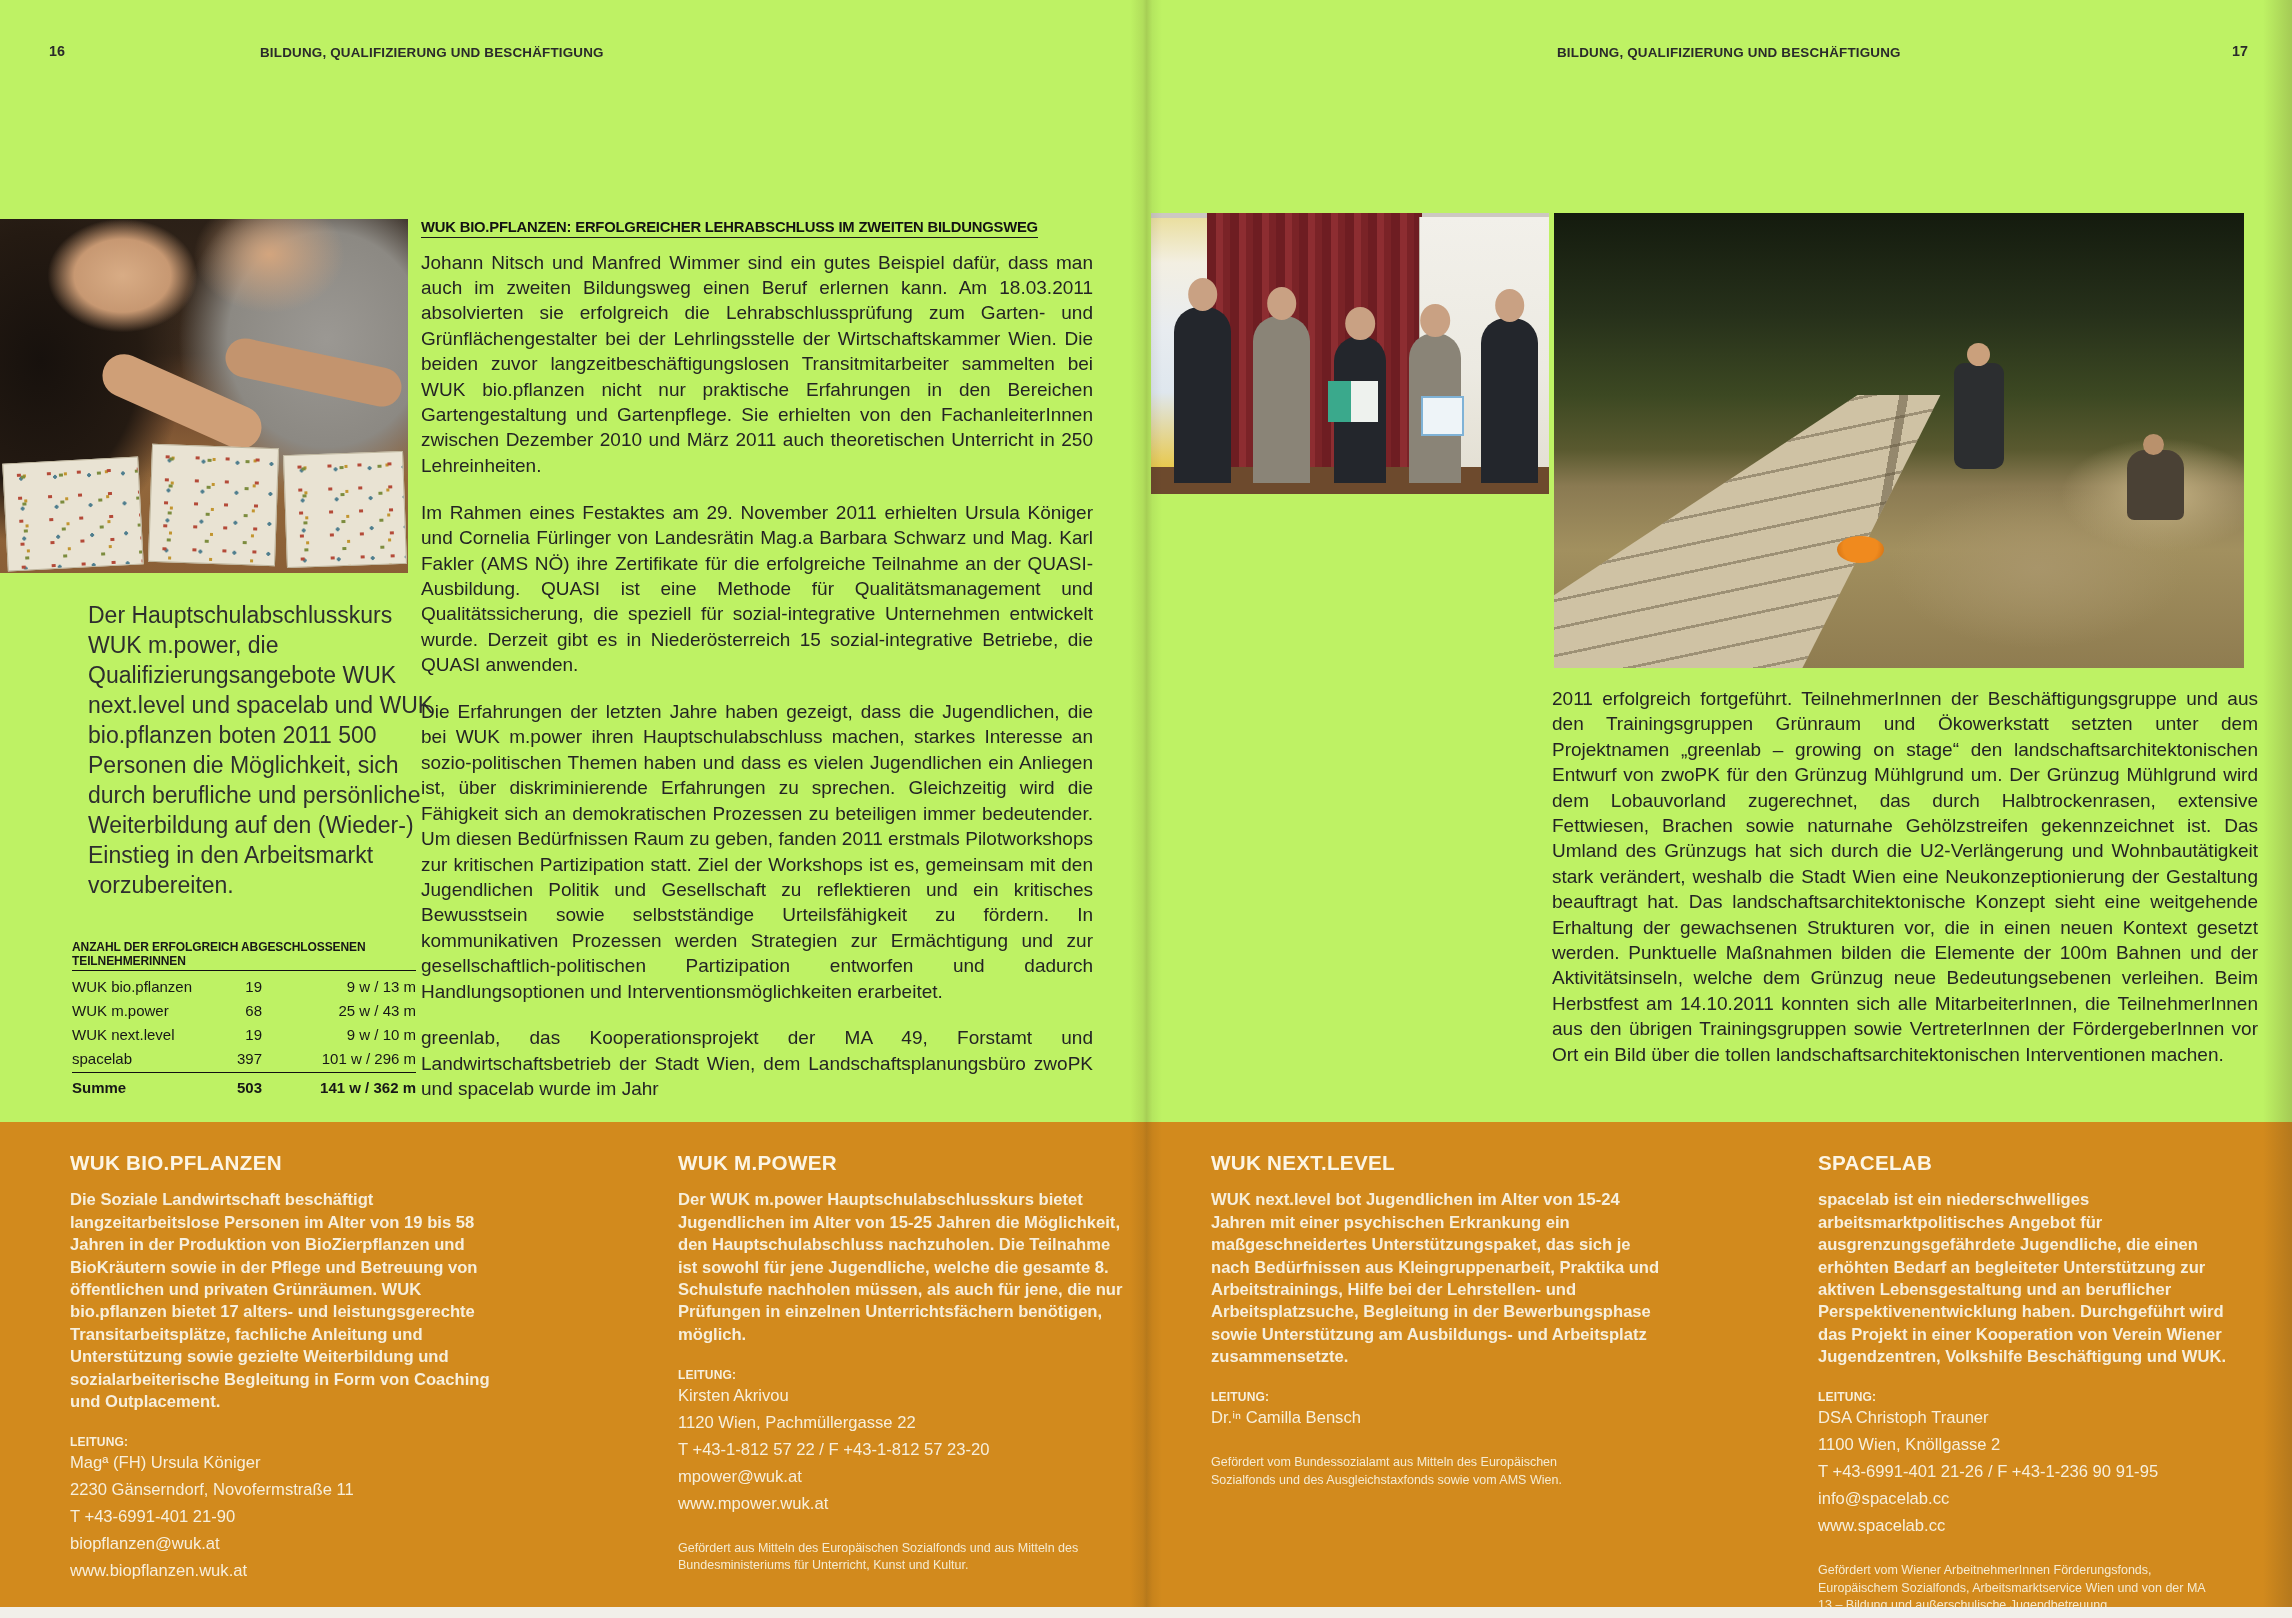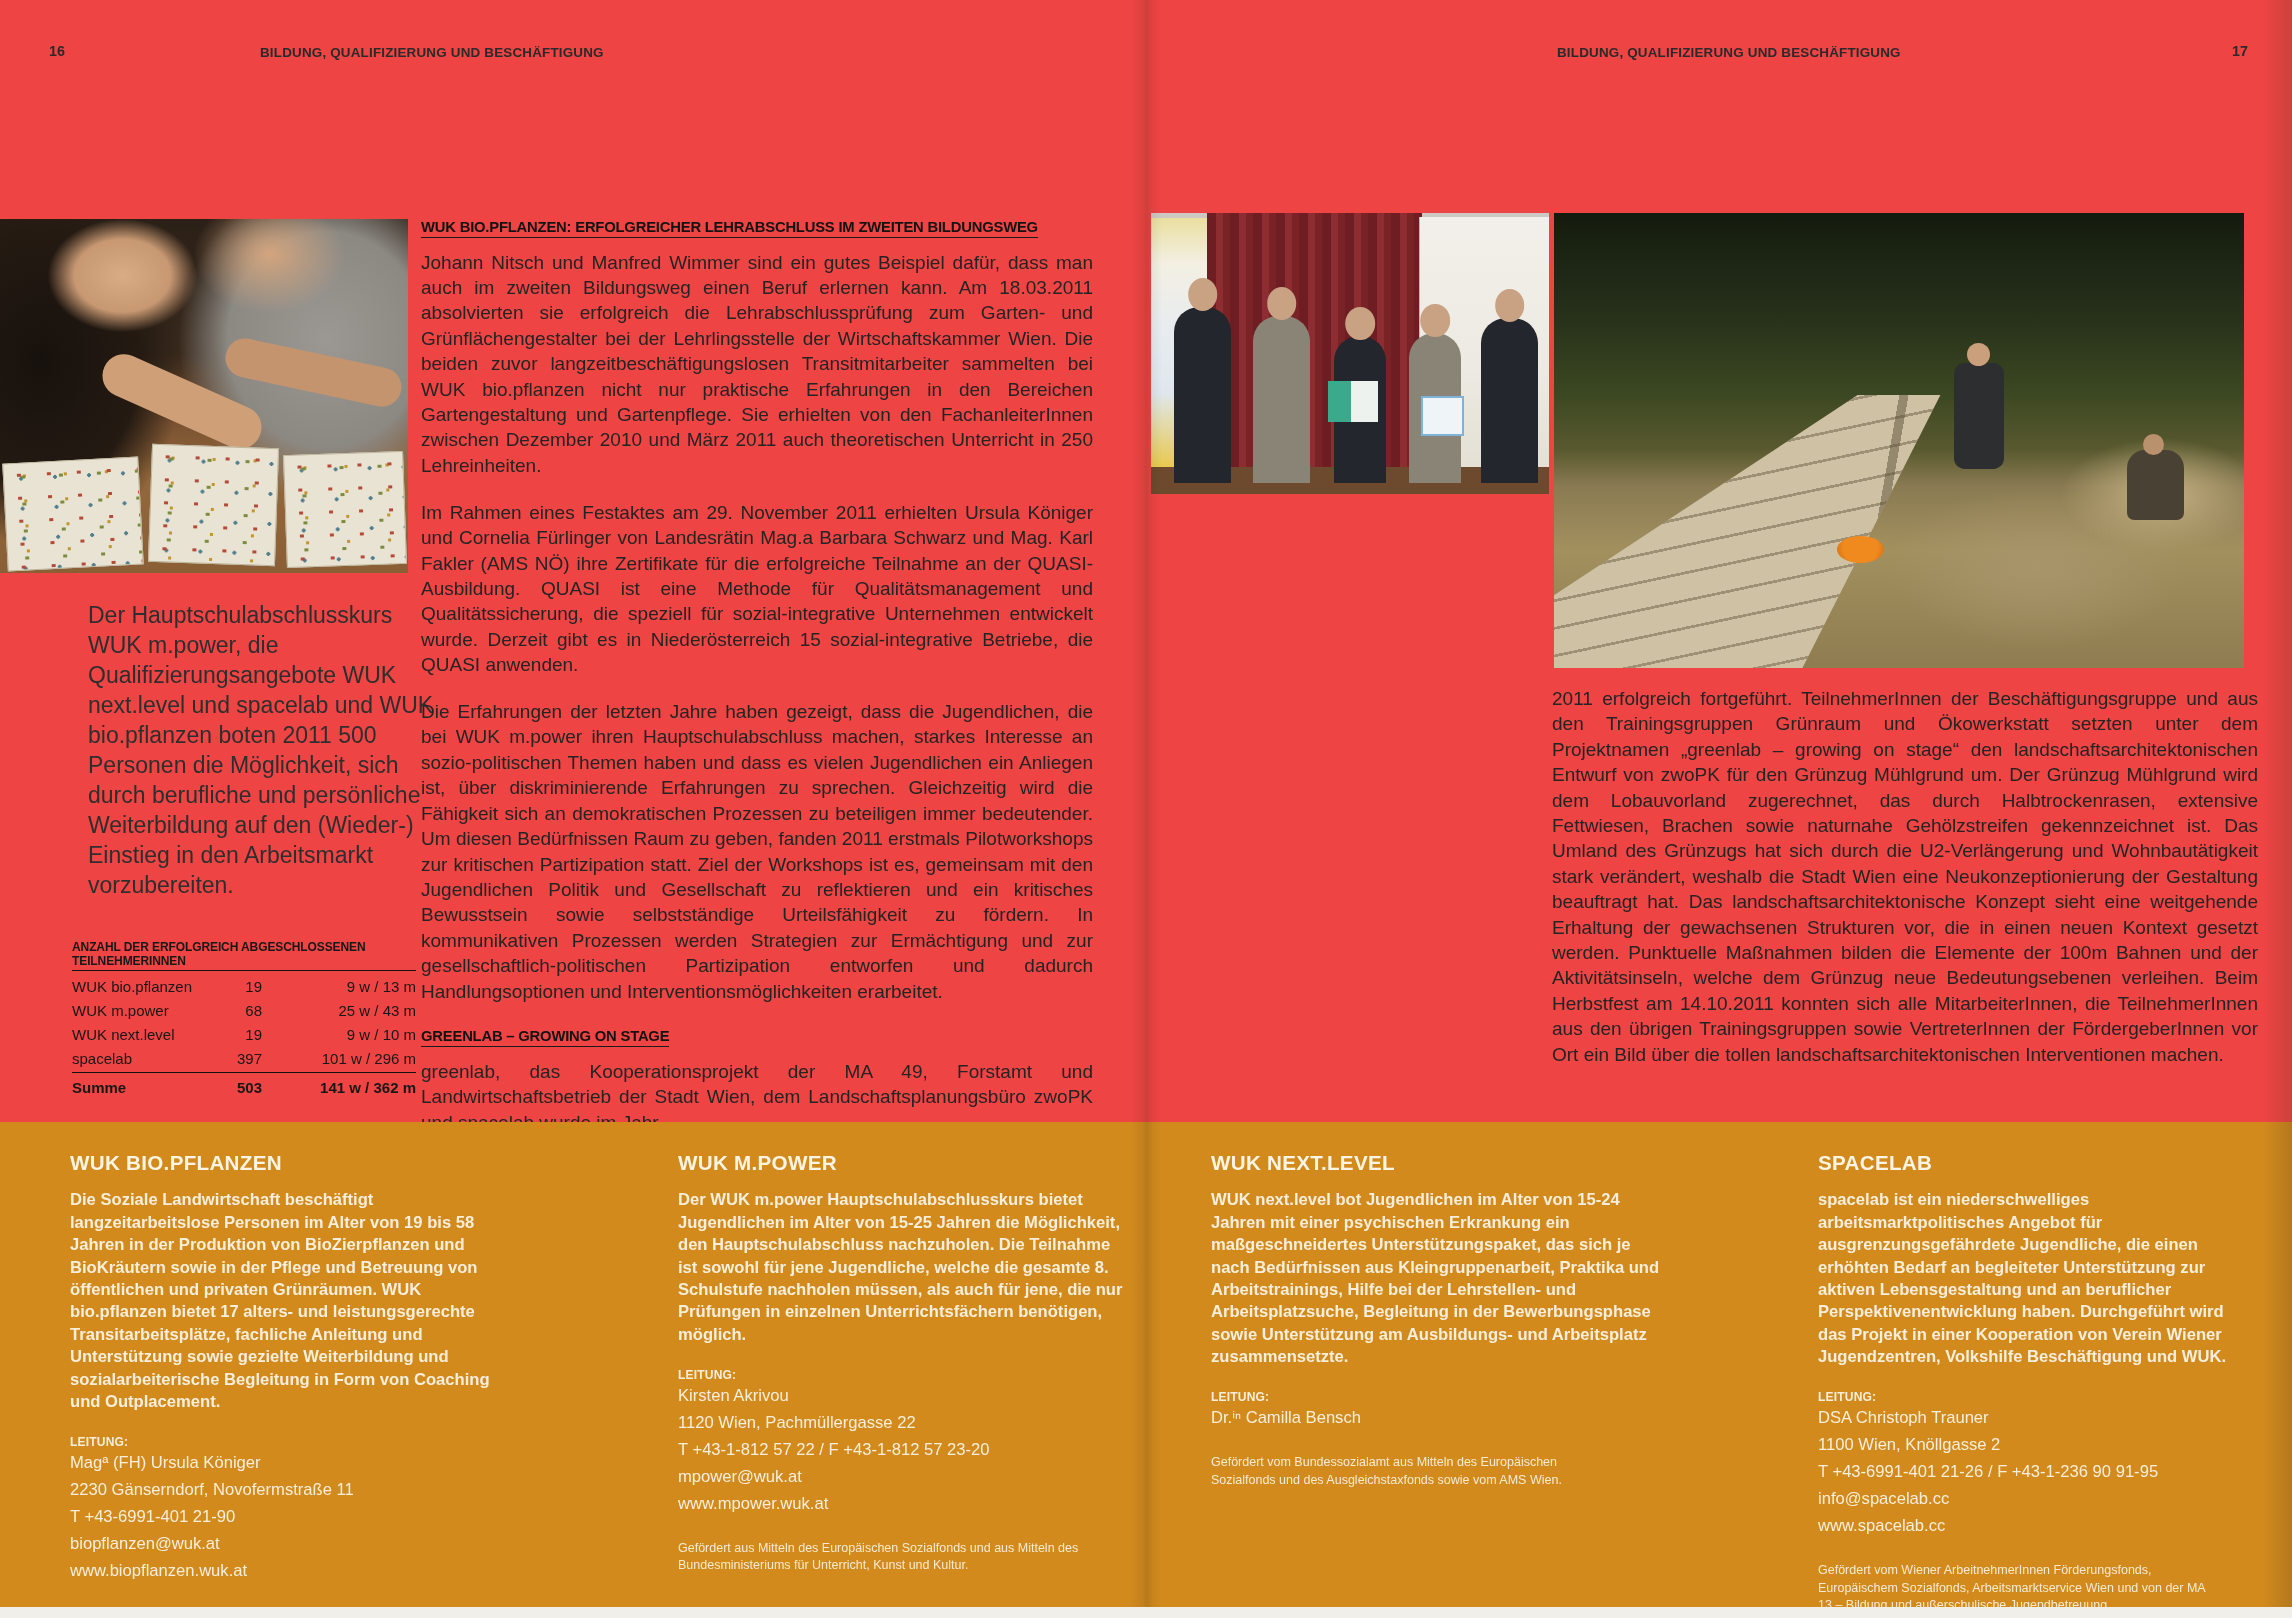--- a/index.html
+++ b/index.html
@@ -1,18 +1,18 @@
 <!DOCTYPE html>
 <html style="font-size:14.3px"><head>
 <meta charset="utf-8">
 <style>
   html,body{margin:0;padding:0;background:#cfcdc8;}
   .spread{
     position:relative;width:2293px;height:1618px;overflow:hidden;
-    background:#ef4444;font-family:"Liberation Sans",sans-serif;color:#1e1e1e;
+    background:#bef264;font-family:"Liberation Sans",sans-serif;color:#1e1e1e;
   }
   
   .pagenum{position:absolute;top:43px;font-size:14.3px;font-weight:bold;color:#2a2a2a;}
   .runhead{position:absolute;top:45px;font-size:13.4px;font-weight:bold;letter-spacing:0.2px;color:#2a2a2a;}
   .pn-left{left:49px;}
   .rh-left{left:260px;}
   .rh-right{left:1557px;}
   .pn-right{right:45px;}
 
   
@@ -168,21 +168,20 @@
       <span class="c2">503</span>
       <span class="c3">141 w / 362 m</span>
     </div>
   </div>
 
   <div class="col-main">
     <h3><span>WUK BIO.PFLANZEN: ERFOLGREICHER LEHRABSCHLUSS IM ZWEITEN BILDUNGSWEG</span></h3>
     <p>Johann Nitsch und Manfred Wimmer sind ein gutes Beispiel dafür, dass man auch im zweiten Bildungsweg einen Beruf erlernen kann. Am 18.03.2011 absolvierten sie erfolgreich die Lehrabschlussprüfung zum Garten- und Grünflächengestalter bei der Lehrlingsstelle der Wirtschaftskammer Wien. Die beiden zuvor langzeitbeschäftigungslosen Transitmitarbeiter sammelten bei WUK bio.pflanzen nicht nur praktische Erfahrungen in den Bereichen Gartengestaltung und Gartenpflege. Sie erhielten von den FachanleiterInnen zwischen Dezember 2010 und März 2011 auch theoretischen Unterricht in 250 Lehreinheiten.</p>
     <p>Im Rahmen eines Festaktes am 29. November 2011 erhielten Ursula Königer und Cornelia Fürlinger von Landesrätin Mag.a Barbara Schwarz und Mag. Karl Fakler (AMS NÖ) ihre Zertifikate für die erfolgreiche Teilnahme an der QUASI-Ausbildung. QUASI ist eine Methode für Qualitätsmanagement und Qualitätssicherung, die speziell für sozial-integrative Unternehmen entwickelt wurde. Derzeit gibt es in Niederösterreich 15 sozial-integrative Betriebe, die QUASI anwenden.</p>
     <p>Die Erfahrungen der letzten Jahre haben gezeigt, dass die Jugendlichen, die bei WUK m.power ihren Hauptschulabschluss machen, starkes Interesse an sozio-politischen Themen haben und dass es vielen Jugendlichen ein Anliegen ist, über diskriminierende Erfahrungen zu sprechen. Gleichzeitig wird die Fähigkeit sich an demokratischen Prozessen zu beteiligen immer bedeutender. Um diesen Bedürfnissen Raum zu geben, fanden 2011 erstmals Pilotworkshops zur kritischen Partizipation statt. Ziel der Workshops ist es, gemeinsam mit den Jugendlichen Politik und Gesellschaft zu reflektieren und ein kritisches Bewusstsein sowie selbstständige Urteilsfähigkeit zu fördern. In kommunikativen Prozessen werden Strategien zur Ermächtigung und zur gesellschaftlich-politischen Partizipation entworfen und dadurch Handlungsoptionen und Interventionsmöglichkeiten erarbeitet.</p>
-    <h3><span>GREENLAB – GROWING ON STAGE</span></h3>
     <p>greenlab, das Kooperationsprojekt der MA 49, Forstamt und Landwirtschaftsbetrieb der Stadt Wien, dem Landschaftsplanungsbüro zwoPK und spacelab wurde im Jahr</p>
   </div>
 
   <div class="photo photo-ceremony">
     <div class="pc-banner-l"></div>
     <div class="pc-curtain"></div>
     <div class="pc-banner-r"></div>
     <div class="pc-floor"></div>
     <div class="pc-p" style="left:23px;height:176px;"></div>
     <div class="pc-p pc-g" style="left:102px;height:167px;"></div>

